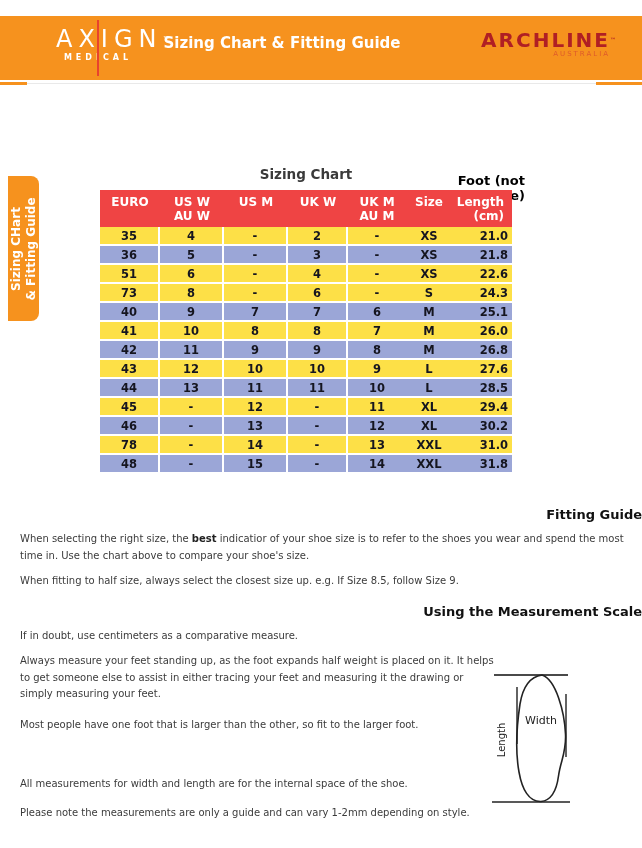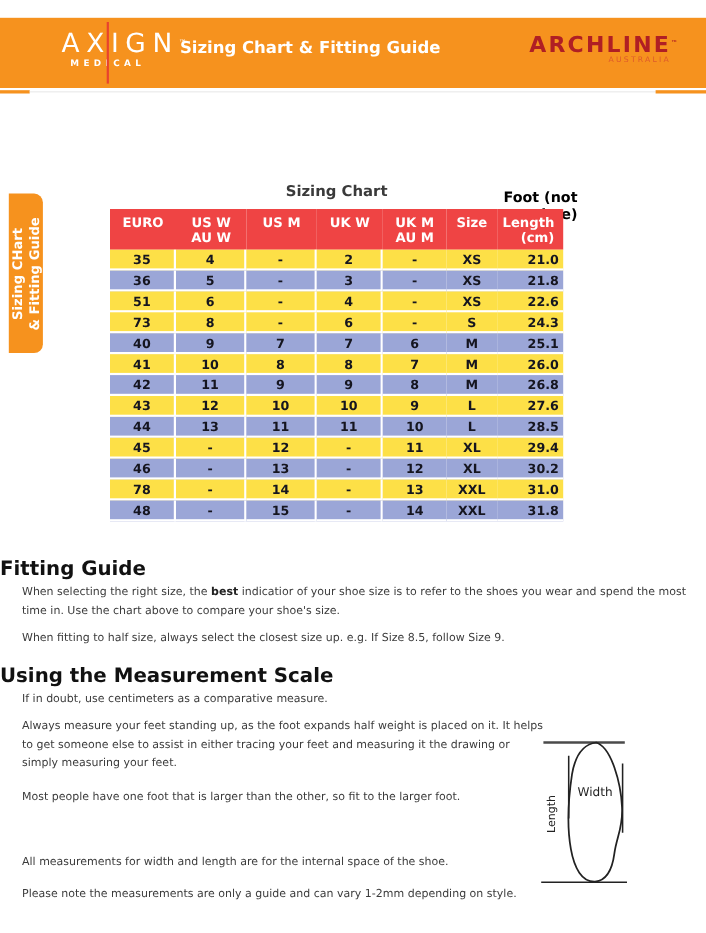--- a/index.html
+++ b/index.html
@@ -60,21 +60,21 @@
     font-size:11.5px; font-weight:bold; color:#15151f; text-align:center;
     height:19px; border-bottom:2px solid #fff; padding:0;
   }
   table.sizing td:nth-child(-n+4) { border-right:2px solid #fff; }
   table.sizing td:last-child { text-align:right; padding-right:4px; }
   tr.row-teal td { background:#fde047; }
   tr.row-peri td { background:#9BA6D7; }
   .th-l2 { display:block; font-weight:bold; }
 
   
-  .sec-heading { position:absolute; left:0; width:642px; text-align:left; font-weight:bold; font-size:18px; color:#111; }
+  .sec-heading { position:absolute; left:0; width:642px; text-align:right; font-weight:bold; font-size:13px; color:#111; }
   .h-fitting { top:491px; }
   .h-scale { top:588px; }
   .para { position:absolute; left:20px; font-size:10px; line-height:16.5px; color:#3b3b3b; }
   .p1 { top:515px; width:618px; }
   .p2 { top:557px; width:618px; }
   .p3 { top:612px; width:500px; }
   .p4 { top:637px; width:478px; }
   .p5 { top:701px; width:500px; }
   .p6 { top:760px; width:500px; }
   .p7 { top:789px; width:480px; }

